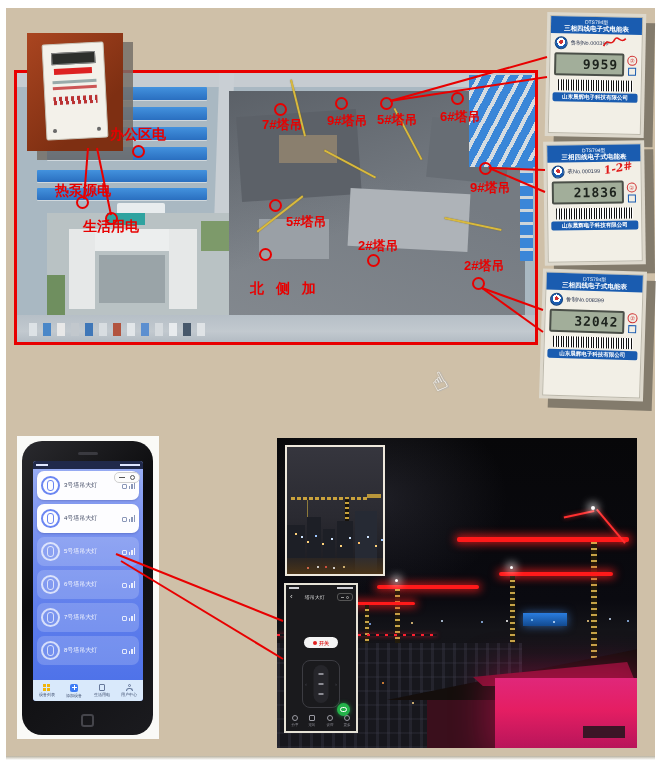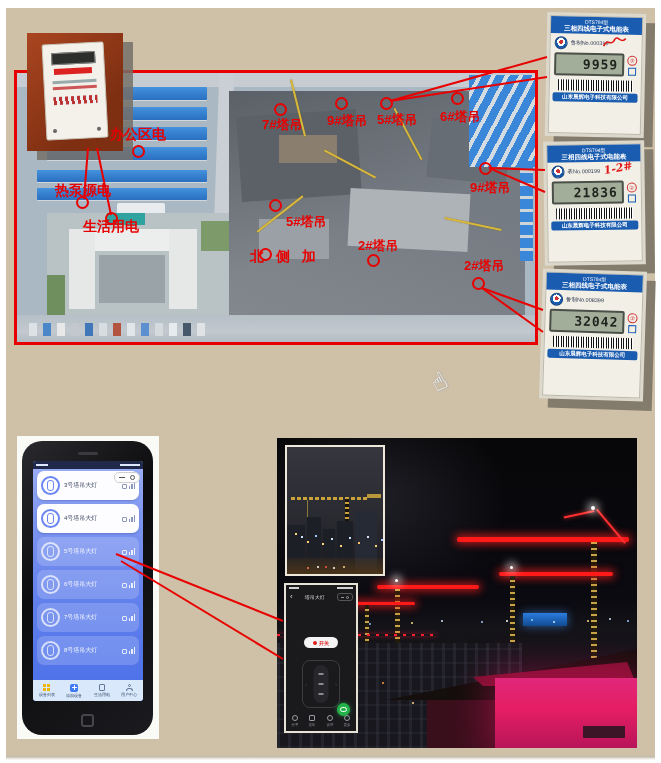--- a/index.html
+++ b/index.html
@@ -230,21 +230,21 @@
   <div class="rc" style="left:451px;top:92px;"></div>
   <div class="rc" style="left:479px;top:162px;"></div>
   <div class="rc" style="left:269px;top:199px;"></div>
   <div class="rc" style="left:367px;top:254px;"></div>
   <div class="rc" style="left:472px;top:277px;"></div>
   <div class="rc" style="left:259px;top:248px;"></div>
 
   <div class="rl rl-big" style="left:110px;top:126px;">办公区电</div>
   <div class="rl rl-big" style="left:55px;top:182px;">热泵源电</div>
   <div class="rl rl-big" style="left:83px;top:218px;">生活用电</div>
-  <div class="rl rl-big" style="left:250px;top:248px;letter-spacing:4px;">北 侧 加</div>
+  <div class="rl rl-big" style="left:250px;top:280px;letter-spacing:4px;">北 侧 加</div>
   <div class="rl" style="left:262px;top:116px;">7#塔吊</div>
   <div class="rl" style="left:327px;top:112px;">9#塔吊</div>
   <div class="rl" style="left:377px;top:111px;">5#塔吊</div>
   <div class="rl" style="left:440px;top:108px;">6#塔吊</div>
   <div class="rl" style="left:470px;top:179px;">9#塔吊</div>
   <div class="rl" style="left:286px;top:213px;">5#塔吊</div>
   <div class="rl" style="left:358px;top:237px;">2#塔吊</div>
   <div class="rl" style="left:464px;top:257px;">2#塔吊</div>
 
   <div class="meter-photo">

